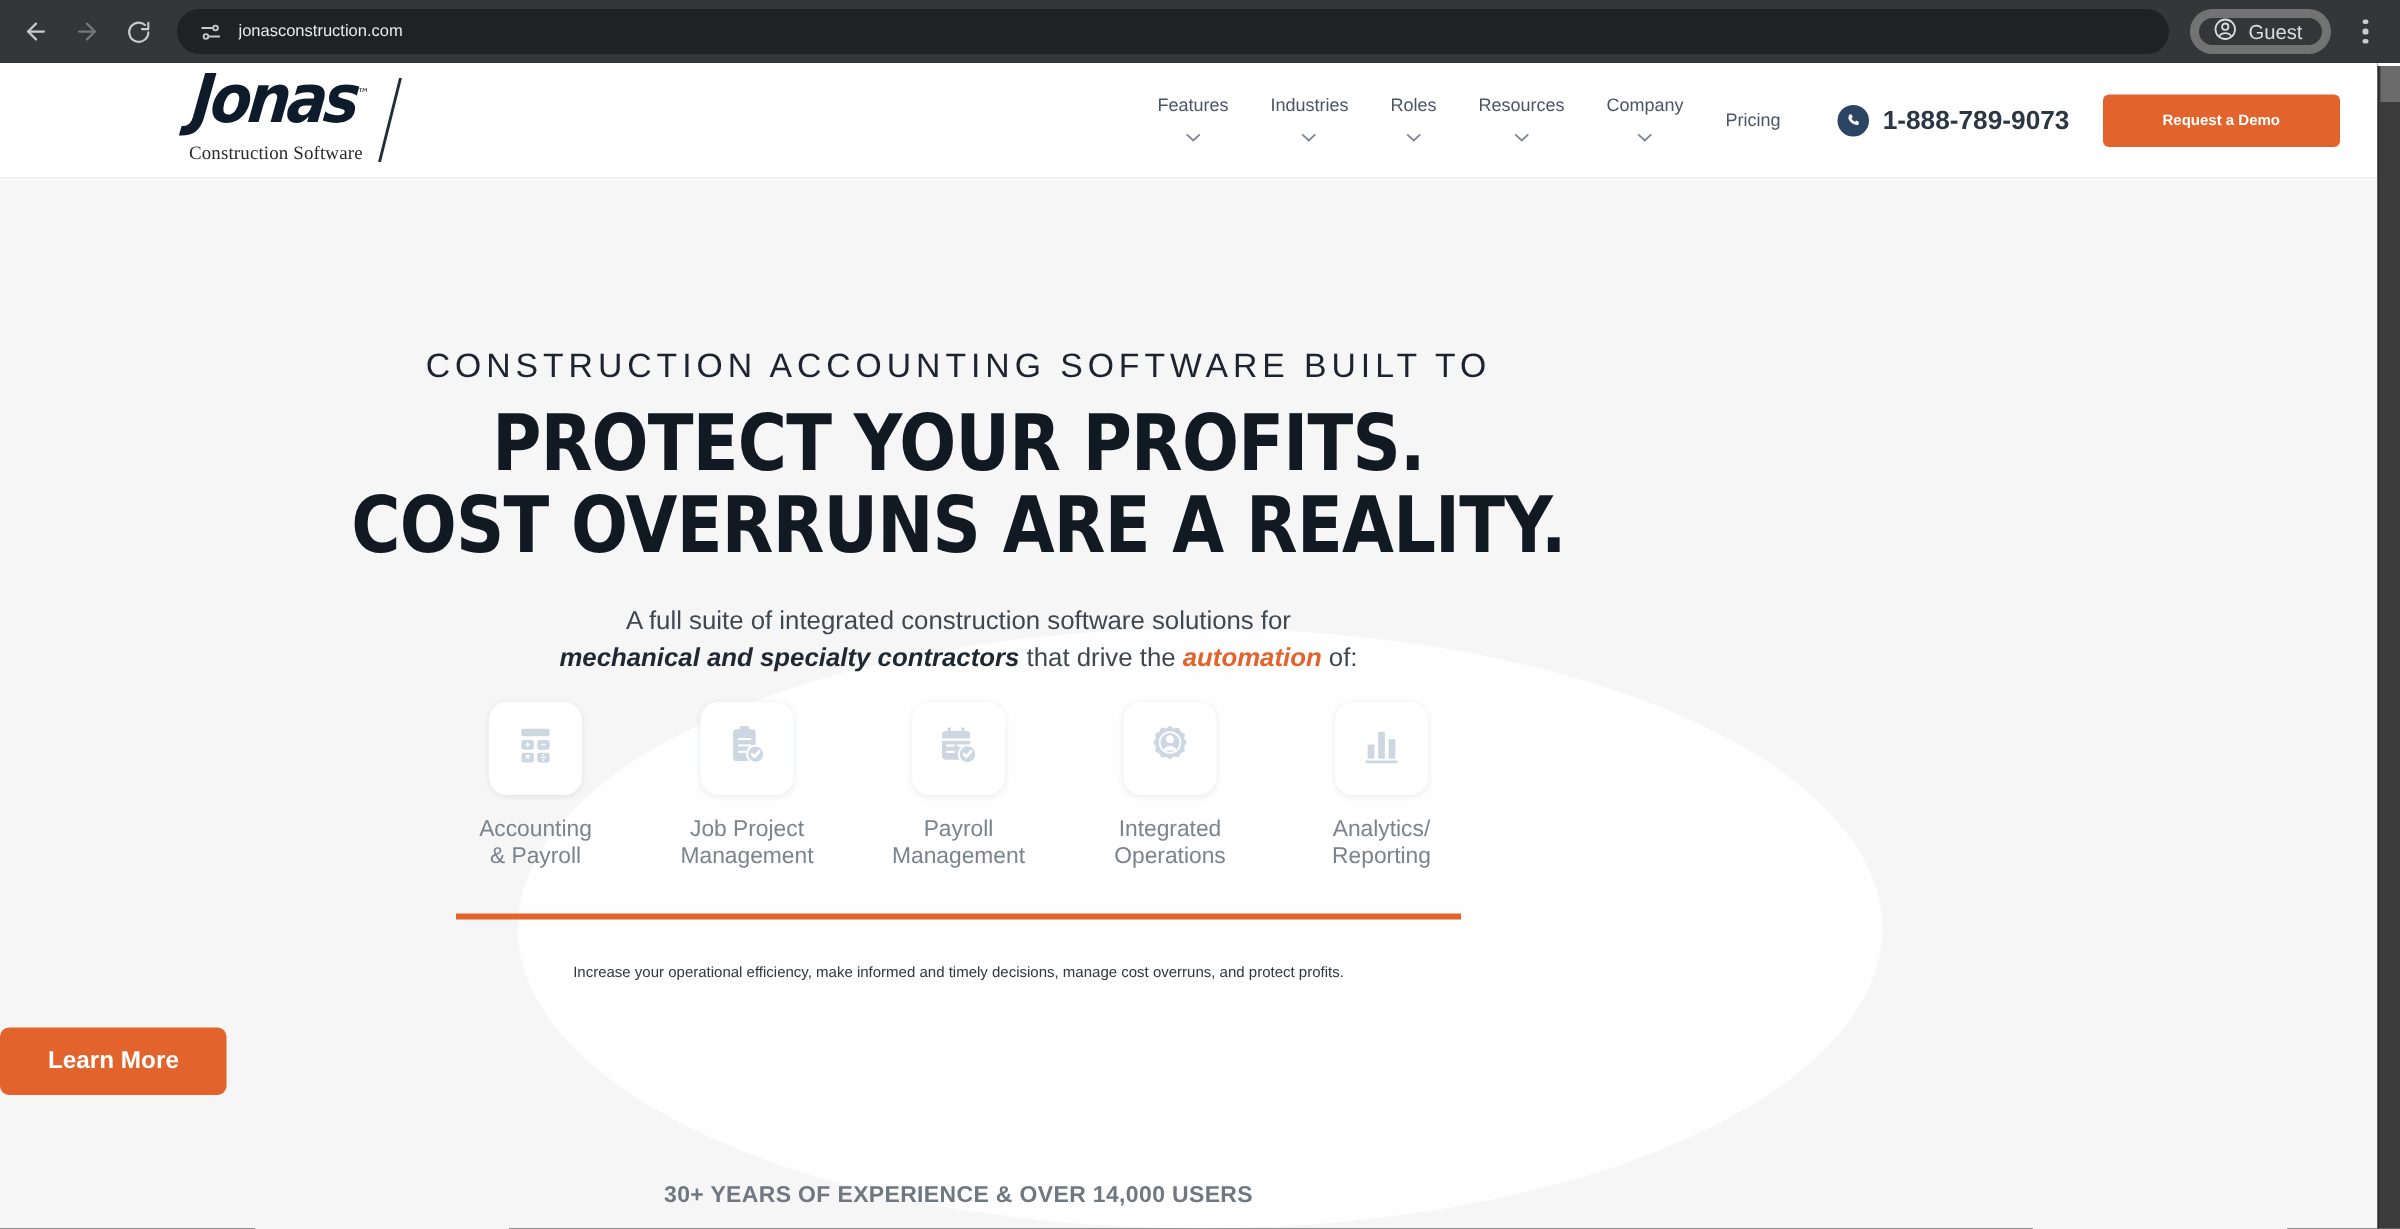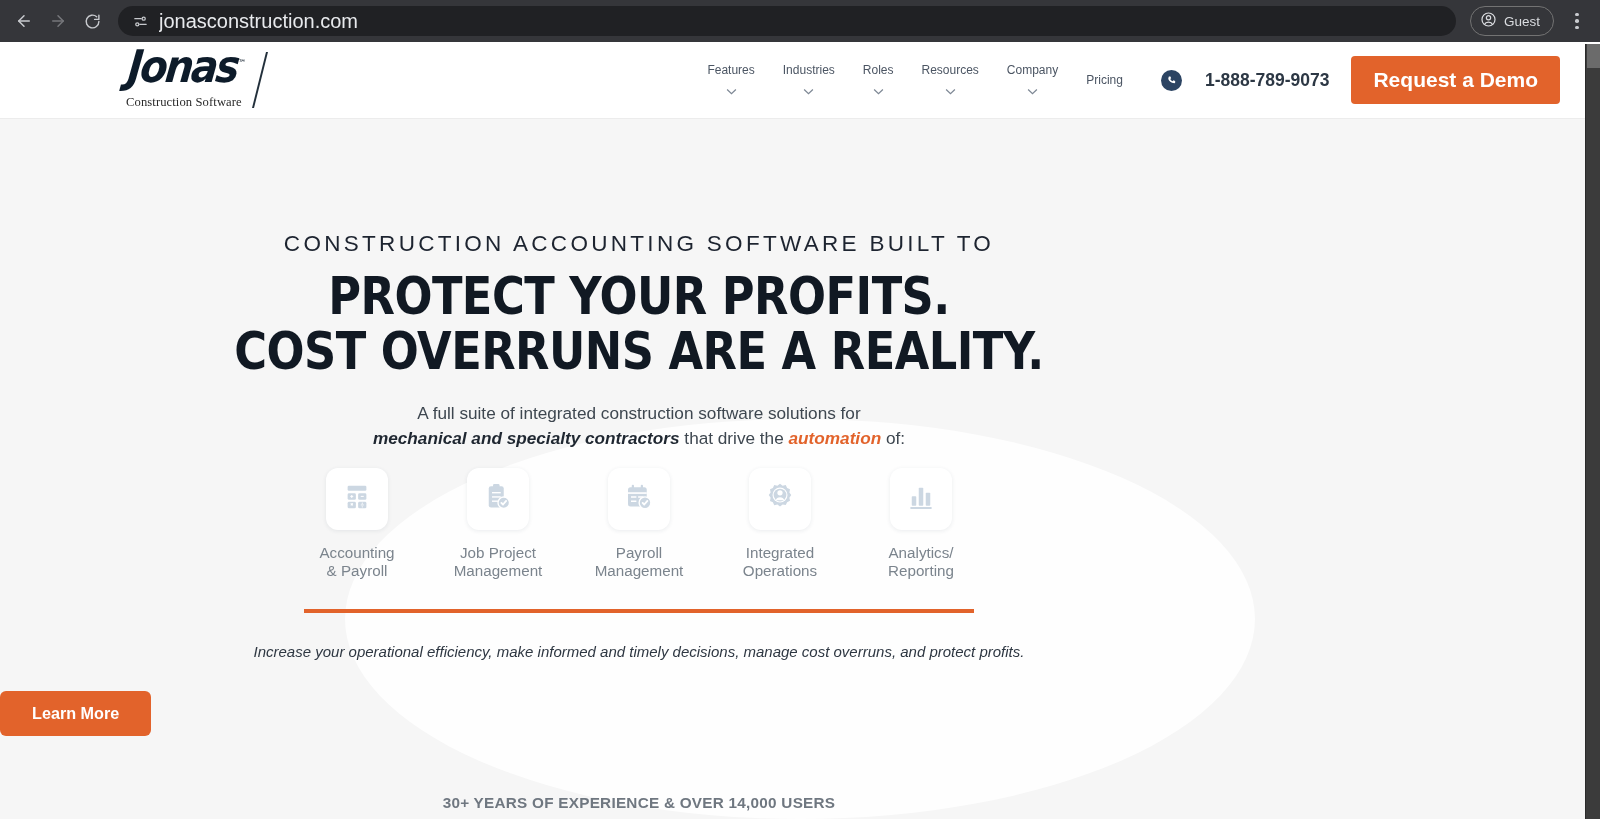--- a/index.html
+++ b/index.html
@@ -35,30 +35,30 @@
     background: #202124;
     border-radius: 16px;
     display: flex; align-items: center;
     padding: 0 14px;
     gap: 10px;
     min-width: 0;
   }
   .omnibox .site-icon { flex: none; color: #c7c9cd; display: flex; }
   .omnibox .url {
     color: #e8eaed;
-    font-size: 20px;
+    font-size: 11px;
     font-family: "Liberation Sans", sans-serif;
     white-space: nowrap; overflow: hidden; text-overflow: ellipsis;
   }
 
   .profile-chip {
     flex: none;
     height: 30px;
     margin-left: 12px;
-    border: 1px solid #737373;
+    border: 6px solid #737373;
     border-radius: 16px;
     display: flex; align-items: center;
     gap: 7px;
     padding: 0 13px 0 9px;
     color: #dadce0;
     font-size: 13.5px;
   }
   .kebab {
     flex: none;
     width: 30px; height: 32px;
@@ -146,43 +146,43 @@
     display: flex; align-items: center; gap: 7px;
     color: #4b5563;
     font-size: 12px;
     padding: 0 14px;
     white-space: nowrap;
     flex-direction: column;
   }
   .caret { display: block; color: #7d8794; }
 
   .phone-block {
-    display: flex; align-items: center; gap: 23px;
+    display: flex; align-items: center; gap: 9px;
     margin-left: 24px;
     white-space: nowrap;
   }
   .phone-circle {
     width: 21px; height: 21px; border-radius: 50%;
     background: #2c4463;
     display: flex; align-items: center; justify-content: center;
     flex: none;
   }
   .phone-num {
     color: #2c3744;
     font-size: 17.5px;
     font-weight: 600;
   }
   .demo-btn {
     margin-left: 22px;
     background: #e2632b;
     color: #ffffff;
-    font-size: 21px;
+    font-size: 10px;
     font-weight: 700;
     border-radius: 4px;
-    padding: 12px 22px;
+    padding: 12px 40px;
     white-space: nowrap;
     border: none;
     font-family: "Liberation Sans", sans-serif;
   }
 
   
   .hero {
     position: relative;
     height: 700px;
     background: #f6f6f6;
@@ -265,22 +265,21 @@
 
   .divider {
     width: 670px;
     height: 4px;
     background: #e2632b;
     margin: 29px auto 0;
   }
 
   .tagline {
     margin-top: 30px;
-    font-size: 15px;
-    font-style: italic;
+    font-size: 10px;
     color: #2e3742;
   }
 
   .cta-row {
     margin-top: 31px;
     display: flex; justify-content: space-between; gap: 18px;
   }
   .btn {
     font-family: "Liberation Sans", sans-serif;
     font-size: 16.2px;

